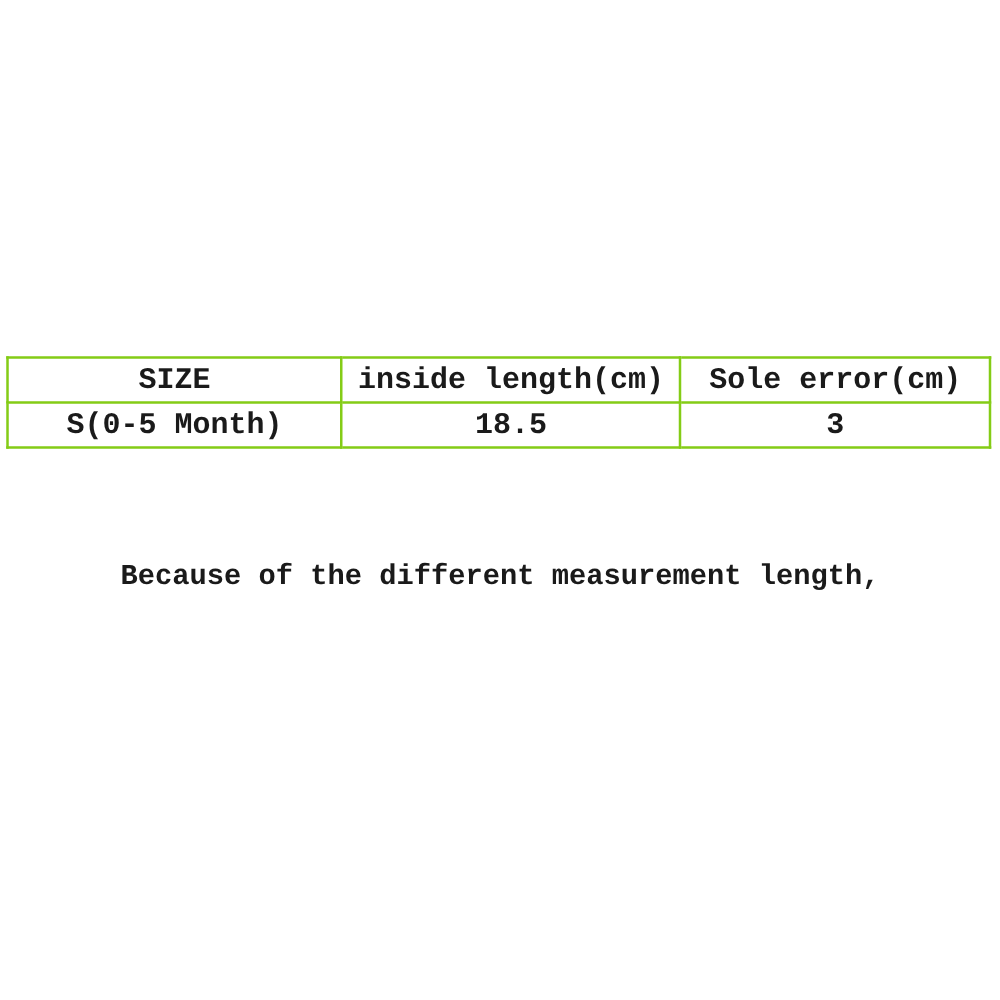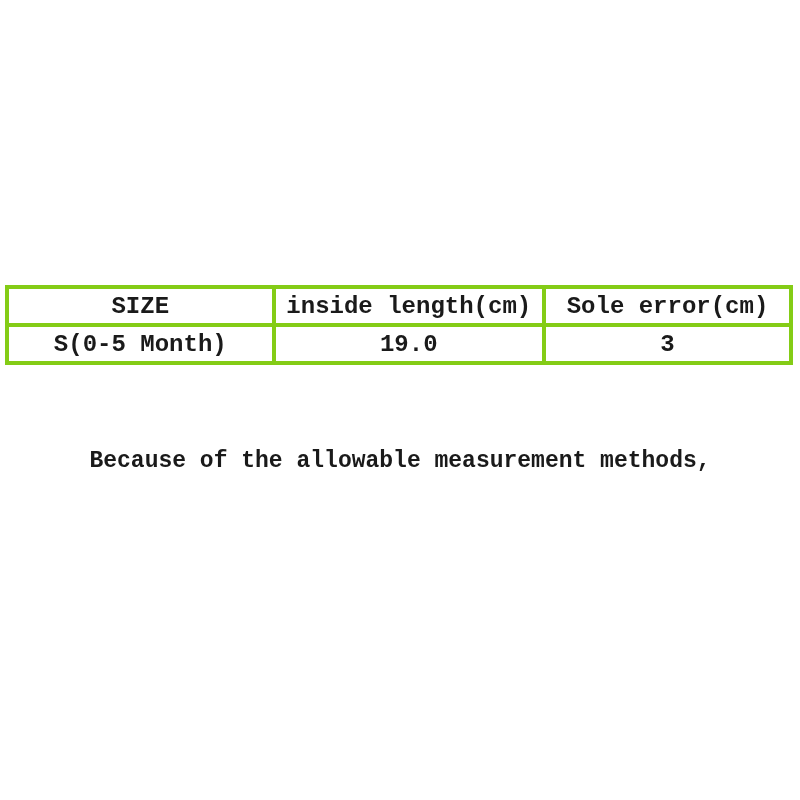--- a/index.html
+++ b/index.html
@@ -22,21 +22,21 @@
     top: 285px;
     width: 788px;
   }
   table.size-table {
     width: 100%;
     border-collapse: collapse;
     table-layout: fixed;
   }
   table.size-table th,
   table.size-table td {
-    border: 4px solid #84cc16;
+    border: 2px solid #84cc16;
     height: 34px;
     text-align: center;
     vertical-align: middle;
     font-size: 24px;
     font-weight: bold;
     padding: 0;
     white-space: nowrap;
     overflow: hidden;
   }
   col.c1 { width: 34%; }
@@ -70,24 +70,24 @@
       <thead>
         <tr>
           <th>SIZE</th>
           <th>inside length(cm)</th>
           <th>Sole error(cm)</th>
         </tr>
       </thead>
       <tbody>
         <tr>
           <td>S(0-5 Month)</td>
-          <td>19.0</td>
+          <td>18.5</td>
           <td>3</td>
         </tr>
       </tbody>
     </table>
   </div>
 
   <div class="note">
-    <p>Because of the allowable measurement methods,</p>
+    <p>Because of the different measurement length,</p>
   </div>
 
 </div>
 
 </body></html>

